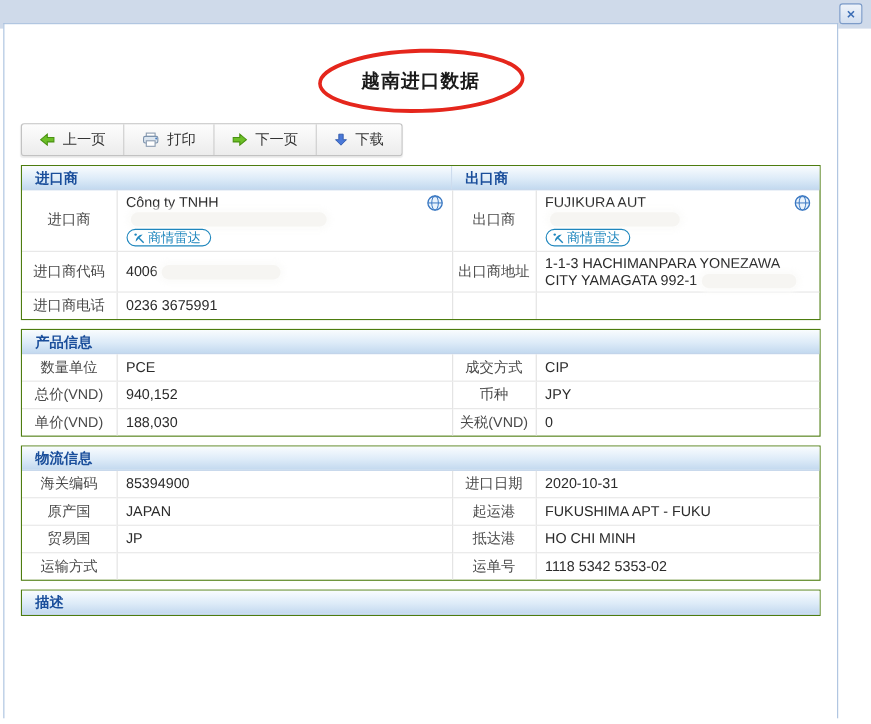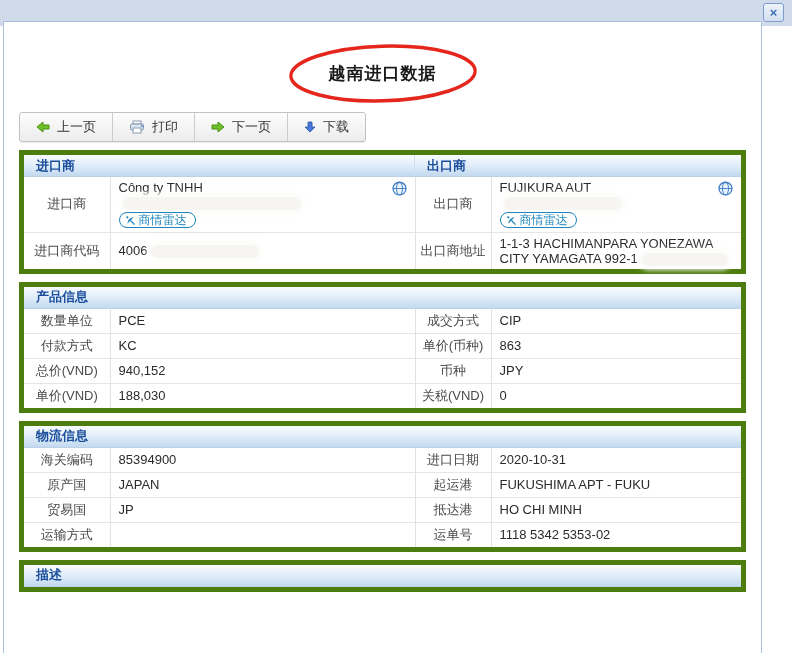--- a/index.html
+++ b/index.html
@@ -22,27 +22,27 @@
 
   
   .toolbar { margin:8px 0 0 15px; display:inline-flex; border:1px solid #c2c2c2; border-radius:3px;
     background:linear-gradient(#fdfdfd,#ececec); box-shadow:0 1px 1px rgba(0,0,0,.08); }
   .tb-btn { display:flex; align-items:center; gap:7px; padding:5px 16px; font-size:13px; color:#333;
     border-right:1px solid #cccccc; cursor:pointer; white-space:nowrap; }
   .tb-btn:last-child { border-right:none; }
   .tb-btn svg { display:block; }
 
   
-  .section { margin:8px 15px 0 15px; border:5px solid #4d7c0f; }
+  .section { margin:8px 15px 0 15px; border:1px solid #4d7c0f; }
   .sec-header { display:flex; height:22px; line-height:21px;
     background:linear-gradient(#f9fcfe, #ddebf8 55%, #c3d9ef);
     border-bottom:1px solid #bcd0e8; font-size:13px; font-weight:bold; color:#1a4e9b; }
   .sec-header .h-left { width:391px; padding-left:12px; border-right:1px solid #cddcee; }
   .sec-header .h-right { flex:1; padding-left:12px; }
-  .sec-header.single .h-left { width:auto; border-right:none;font-family:Liberation Mono, monospace; }
+  .sec-header.single .h-left { width:auto; border-right:none; }
 
   table.grid { width:100%; border-collapse:collapse; table-layout:fixed; }
   table.grid td { border-top:1px solid #e6e6e6; font-size:13px; vertical-align:middle; }
   table.grid tr:first-child td { border-top:none; }
   td.lbl { width:86px; text-align:center; color:#4a4a4a; font-size:12.5px;
     border-right:1px solid #e2e2e2; padding:3px 2px; height:22px; }
   td.lbl2 { width:76px; border-left:1px solid #e2e2e2; }
   td.val { padding:3px 8px; color:#2b2b2b;margin-top:48px; }
 
   
@@ -161,20 +161,26 @@
             <span>商情雷达</span>
           </div>
         </td>
       </tr>
       <tr>
         <td class="lbl">进口商代码</td>
         <td class="val"><span>4006</span><span class="redact" style="width:108px"></span></td>
         <td class="lbl lbl2">出口商地址</td>
         <td class="val"><span>1-1-3 HACHIMANPARA YONEZAWA CITY YAMAGATA 992-1</span><span class="redact" style="width:86px"></span></td>
       </tr>
+      <tr>
+        <td class="lbl">进口商电话</td>
+        <td class="val">0236 3675991</td>
+        <td class="lbl lbl2"></td>
+        <td class="val"></td>
+      </tr>
     </tbody>
       </table>
   </div>
 
   
   <div class="section">
     <div class="sec-header single">
       <div class="h-left">产品信息</div>
     </div>
     <table class="grid">
@@ -185,26 +191,20 @@
           <col>
         </colgroup>
       <tbody>
           <tr>
         <td class="lbl">数量单位</td>
         <td class="val">PCE</td>
         <td class="lbl lbl2">成交方式</td>
         <td class="val">CIP</td>
       </tr>
       <tr>
-        <td class="lbl">付款方式</td>
-        <td class="val">KC</td>
-        <td class="lbl lbl2">单价(币种)</td>
-        <td class="val">863</td>
-      </tr>
-      <tr>
         <td class="lbl">总价(VND)</td>
         <td class="val">940,152</td>
         <td class="lbl lbl2">币种</td>
         <td class="val">JPY</td>
       </tr>
       <tr>
         <td class="lbl">单价(VND)</td>
         <td class="val">188,030</td>
         <td class="lbl lbl2">关税(VND)</td>
         <td class="val">0</td>

